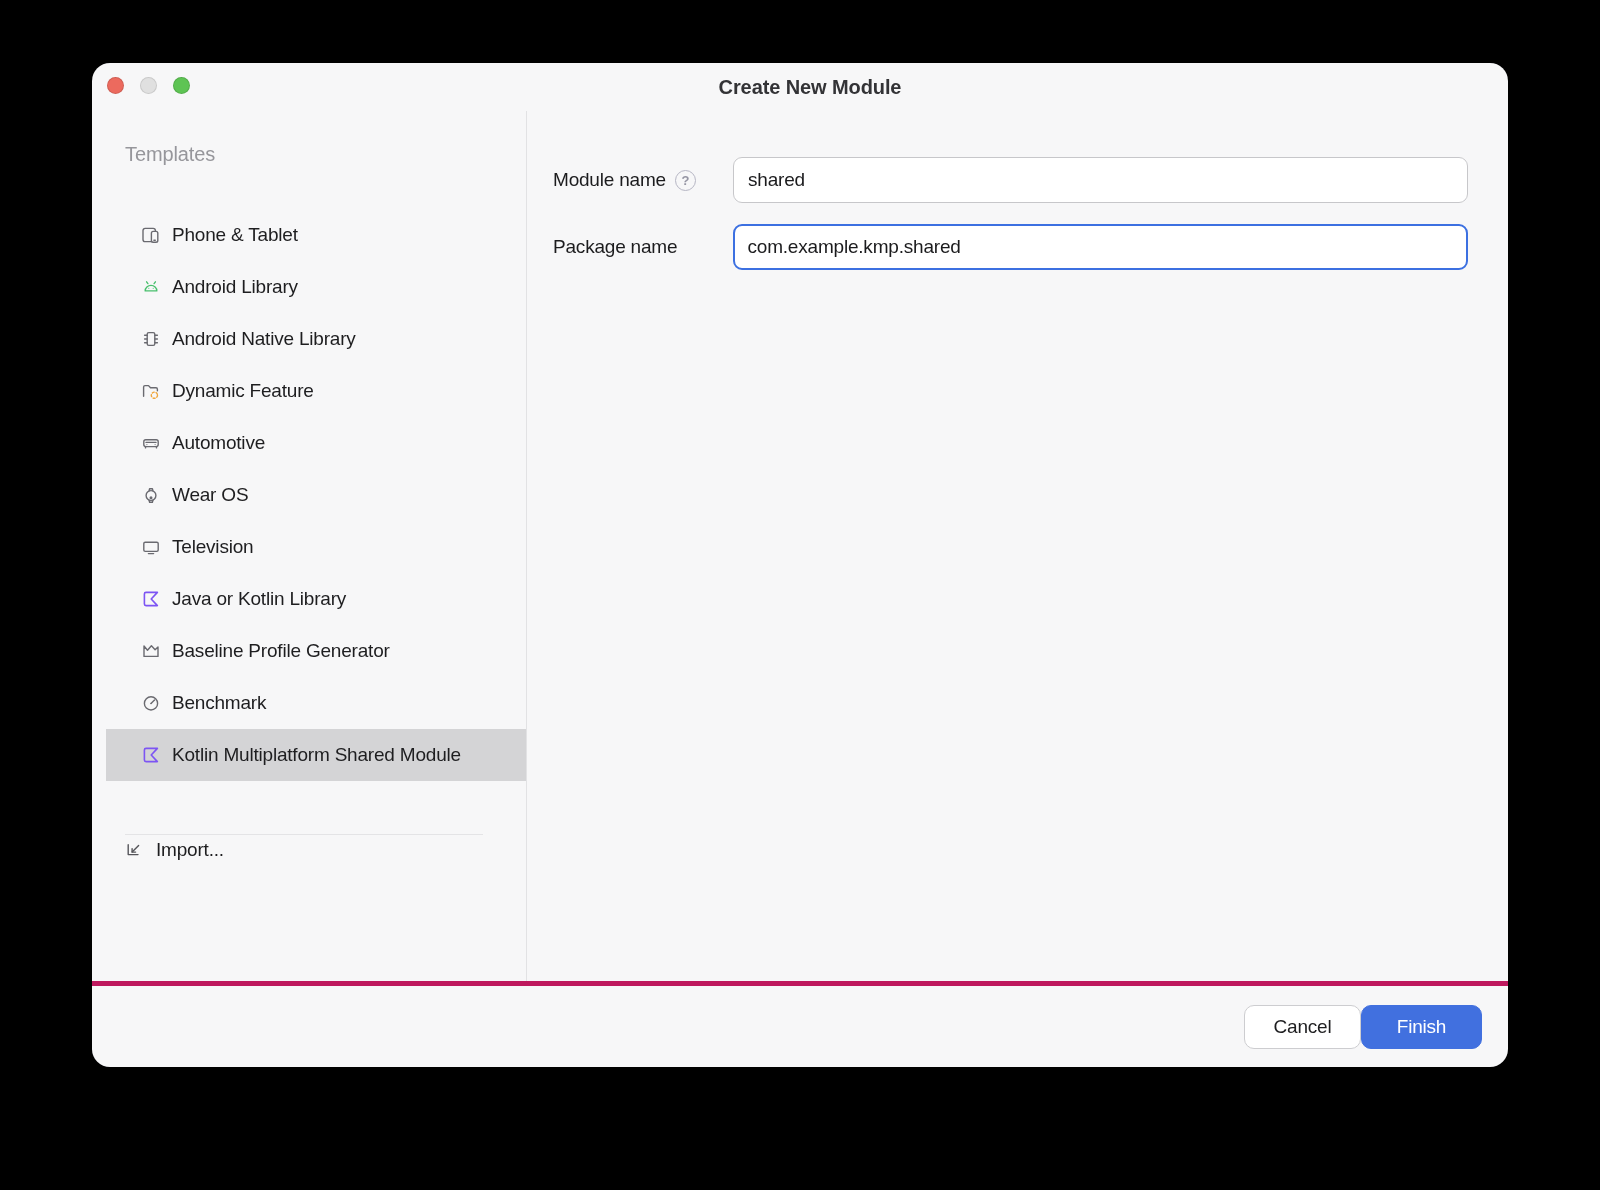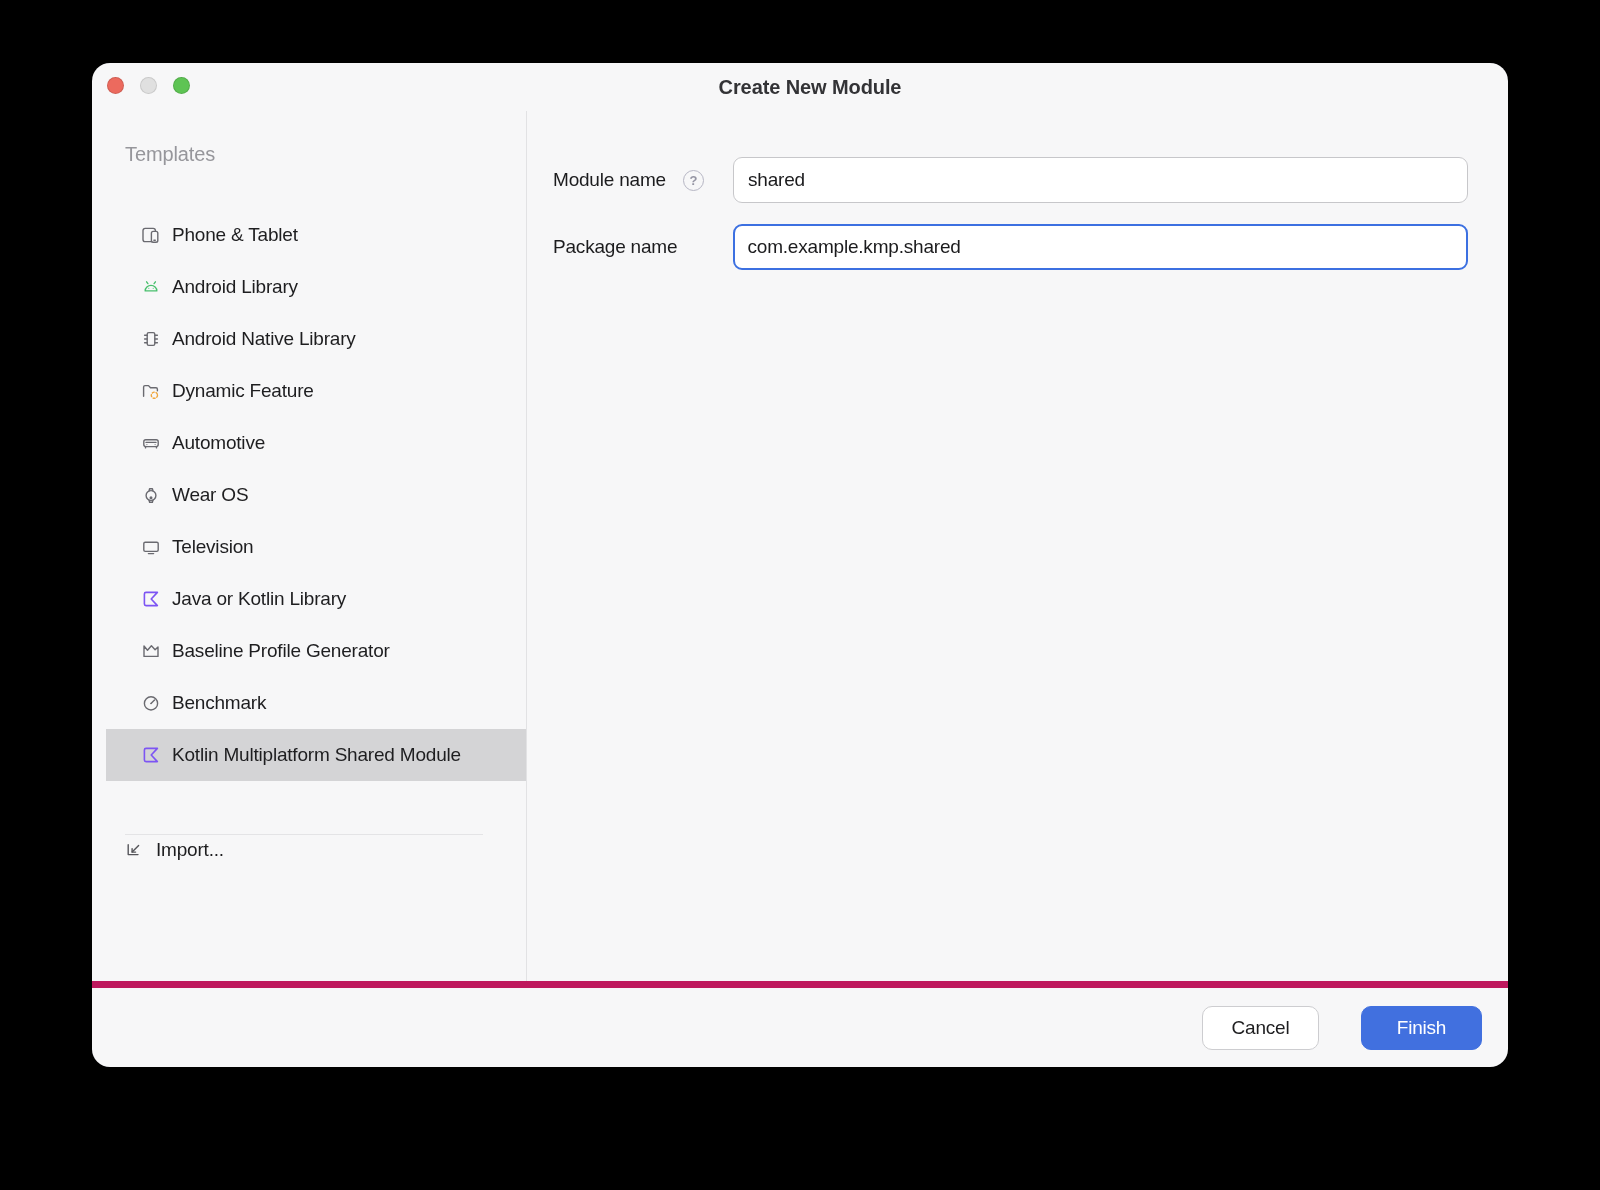--- a/index.html
+++ b/index.html
@@ -45,39 +45,39 @@
 
   .import-row {
     height: 30px; display: flex; align-items: center; gap: 11px;
     padding-left: 33px; cursor: default;
   }
   .import-row .ic { width: 20px; height: 20px; display: inline-flex; }
   .import-row .lbl { font-size: 19px; color: #1e1e20; letter-spacing: -0.2px; }
 
   
   .form-row { display: flex; align-items: center; margin-bottom: 21px; }
-  .form-label-cell { width: 180px; flex: 0 0 180px; display: flex; align-items: center; gap: 17px; }
+  .form-label-cell { width: 180px; flex: 0 0 180px; display: flex; align-items: center; gap: 9px; }
   .form-label { font-size: 19px; color: #1c1c1e; letter-spacing: -0.2px; }
   .help-badge {
     width: 21px; height: 21px; border-radius: 50%; border: 1.5px solid #b6b6c4;
     display: inline-flex; align-items: center; justify-content: center;
     font-size: 13px; color: #9595a3; font-weight: 600;
   }
   .txt-input {
     width: 735px; height: 46px; background: #fff; border: 1px solid #c7c7ca;
     border-radius: 9px; padding: 0 14px; font-size: 19px; color: #1b1b1d;
     font-family: "Liberation Sans", "DejaVu Sans", sans-serif; outline: none; letter-spacing: -0.2px;
   }
   .txt-input.focused { border: 2.5px solid #3c70e1; padding: 0 12.5px; }
 
   
   .footer {
     position: absolute; left: 0; right: 0; bottom: 0; height: 86px;
-    border-top: 7px solid #be185d; display: flex; align-items: center;
-    justify-content: flex-end; gap: 42px; padding-right: 26px;
+    border-top: 5px solid #be185d; display: flex; align-items: center;
+    justify-content: flex-end; padding-right: 26px;
   }
   .btn {
     height: 44px; border-radius: 10px; font-size: 19px; letter-spacing: -0.2px;
     display: inline-flex; align-items: center; justify-content: center; cursor: default;
   }
   .btn.cancel { width: 117px; background: #ffffff; border: 1px solid #cdcdd0; color: #1d1d1f; }
   .btn.finish { width: 121px; background: #4170df; border: 1px solid #4170df; color: #ffffff; }
 
   svg { display: block; }
 </style>

